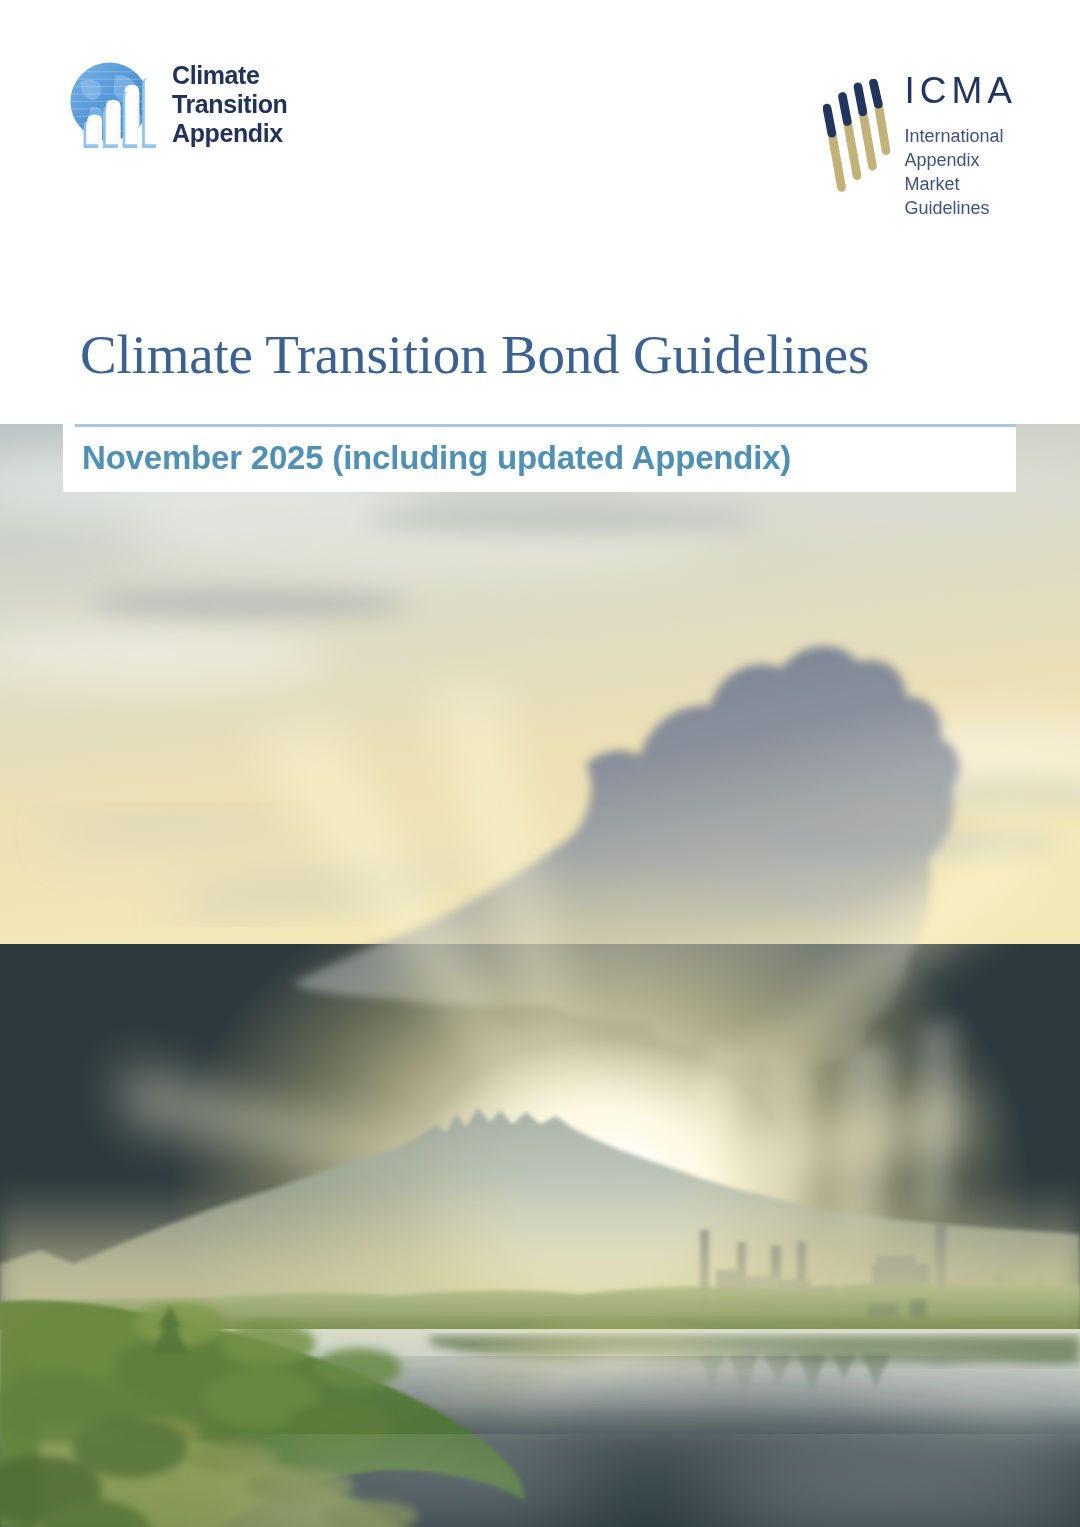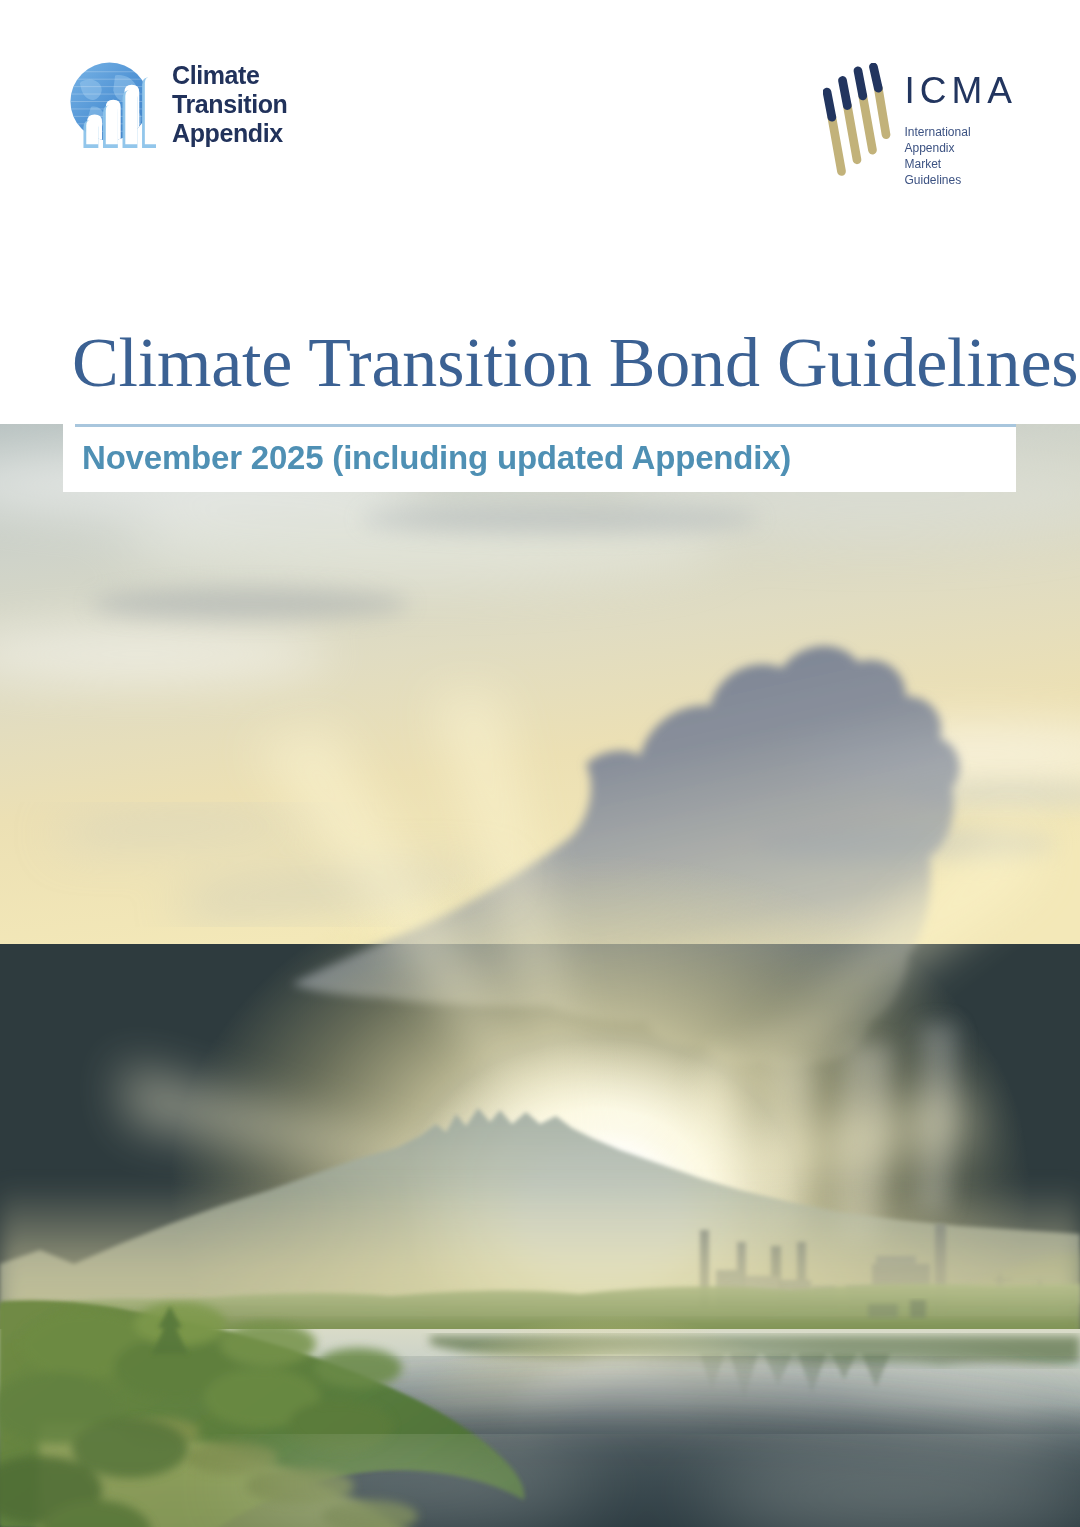--- a/index.html
+++ b/index.html
@@ -72,35 +72,35 @@
     font-family: "Liberation Sans", sans-serif;
     font-size: 37px;
     font-weight: 400;
     letter-spacing: 5px;
     color: #22355f;
     line-height: 1;
   }
   .icma-sub {
     margin-top: 16px;
     font-family: "Liberation Sans", sans-serif;
-    font-size: 12px;
+    font-size: 18px;
     line-height: 1.33;
     color: #3c5282;
     font-weight: 400;
   }
   .icma-sub div { white-space: nowrap; }
 
   
   .doc-title {
     position: absolute;
-    left: 72px;
+    left: 80px;
     top: 326px;
     width: 960px;
     font-family: "Liberation Serif", "DejaVu Serif", serif;
-    font-size: 70px;
+    font-size: 55px;
     line-height: 1.06;
     color: #3b6193;
     letter-spacing: -0.2px;
     white-space: nowrap;
   }
   .title-rule {
     position: absolute;
     left: 75px;
     top: 424px;
     width: 941px;

